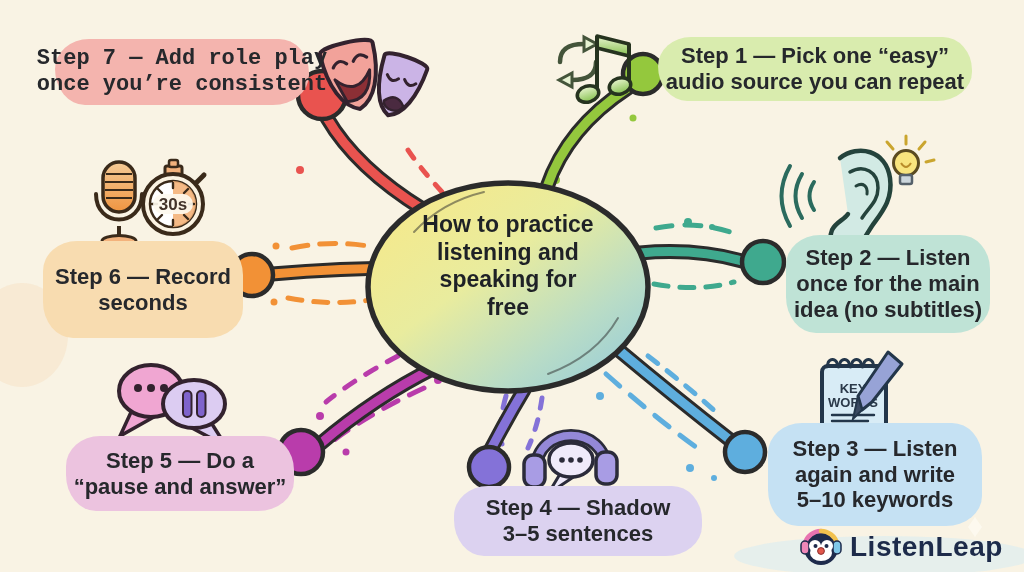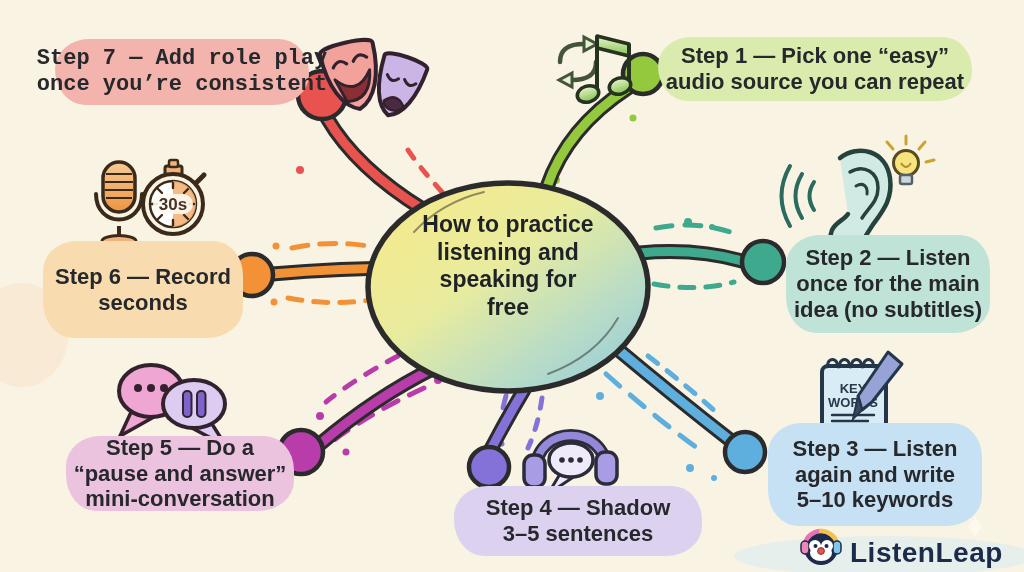--- a/index.html
+++ b/index.html
@@ -23,21 +23,21 @@
   .pill-5{left:66px;top:436px;width:228px;height:75px;background:#ecc3df;}
   .pill-6{left:43px;top:241px;width:200px;height:97px;background:#f8dcb0;}
   .pill-7{left:55px;top:39px;width:254px;height:66px;background:#f4b4ae;font-family:Liberation Mono, monospace;}
   
   .center-title{
     position:absolute;left:371px;top:211px;width:274px;text-align:center;
     font-weight:bold;font-size:23px;line-height:1.2;color:#1e2126;
   }
   .center-title .ln{white-space:nowrap;}
   
-  .logo{position:absolute;left:799px;top:525px;display:flex;align-items:flex-end;gap:7px;}
+  .logo{position:absolute;left:799px;top:525px;display:flex;align-items:center;gap:7px;}
   .logo-text{font-size:28px;font-weight:bold;color:#1d2b4a;letter-spacing:.5px;}
   .bout{stroke:#2b2b2b;stroke-width:15;fill:none;stroke-linecap:round;}
   .bfil{stroke-width:9;fill:none;stroke-linecap:round;}
   .dash{stroke-width:5;fill:none;stroke-linecap:round;}
   .c-red{stroke:#e9534f}.c-green{stroke:#94c83d}.c-teal{stroke:#3fa98e}.c-blue{stroke:#5eaede}
   .c-purple{stroke:#8472d8}.c-magenta{stroke:#b93cab}.c-orange{stroke:#f29136}
   .node{stroke:#2b2b2b;stroke-width:4.5;}
   .svgtxt{font-family:"Liberation Sans",sans-serif;font-weight:bold;}
 </style>
 </head>
@@ -254,21 +254,20 @@
     <div class="ln">again and write</div>
     <div class="ln">5–10 keywords</div>
   </div>
   <div class="pill pill-4">
     <div class="ln">Step 4 — Shadow</div>
     <div class="ln">3–5 sentences</div>
   </div>
   <div class="pill pill-5">
     <div class="ln">Step 5 — Do a</div>
     <div class="ln">“pause and answer”</div>
-    <div class="ln">mini-conversation</div>
   </div>
   <div class="pill pill-6">
     <div class="ln">Step 6 — Record</div>
     <div class="ln">seconds</div>
   </div>
   <div class="pill pill-7">
     <div class="ln">Step 7 — Add role play</div>
     <div class="ln">once you’re consistent</div>
   </div>
 

